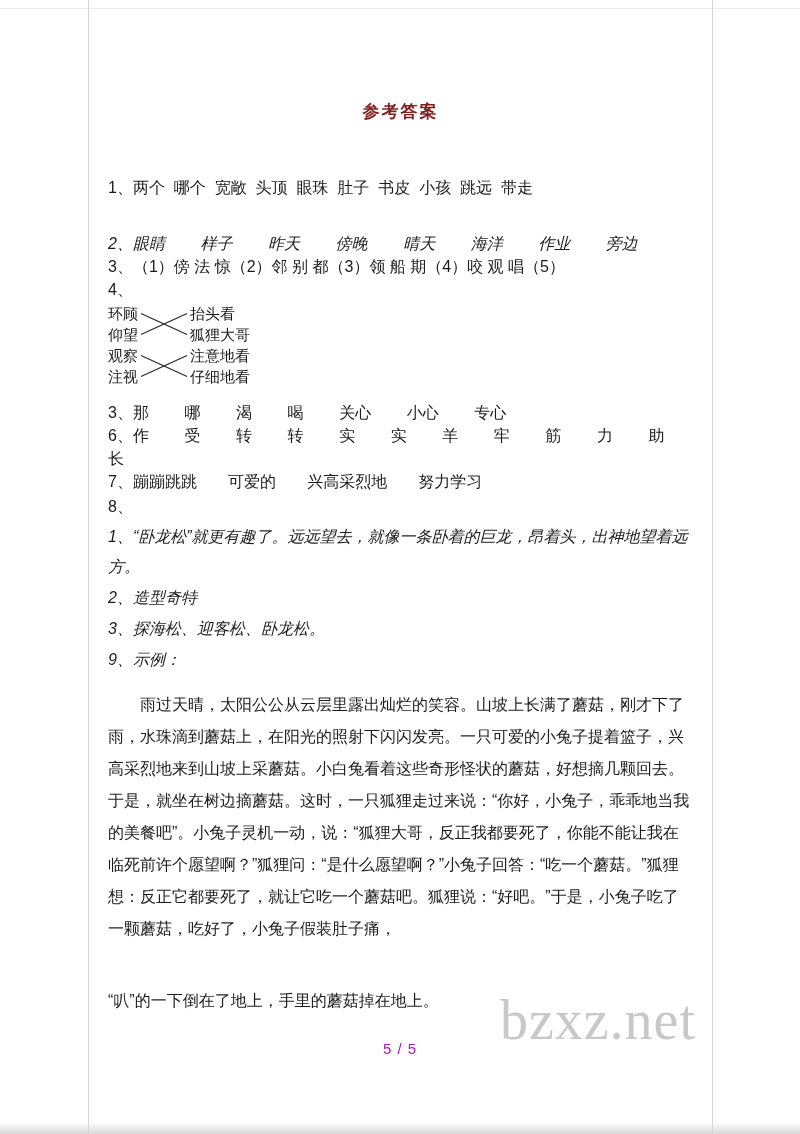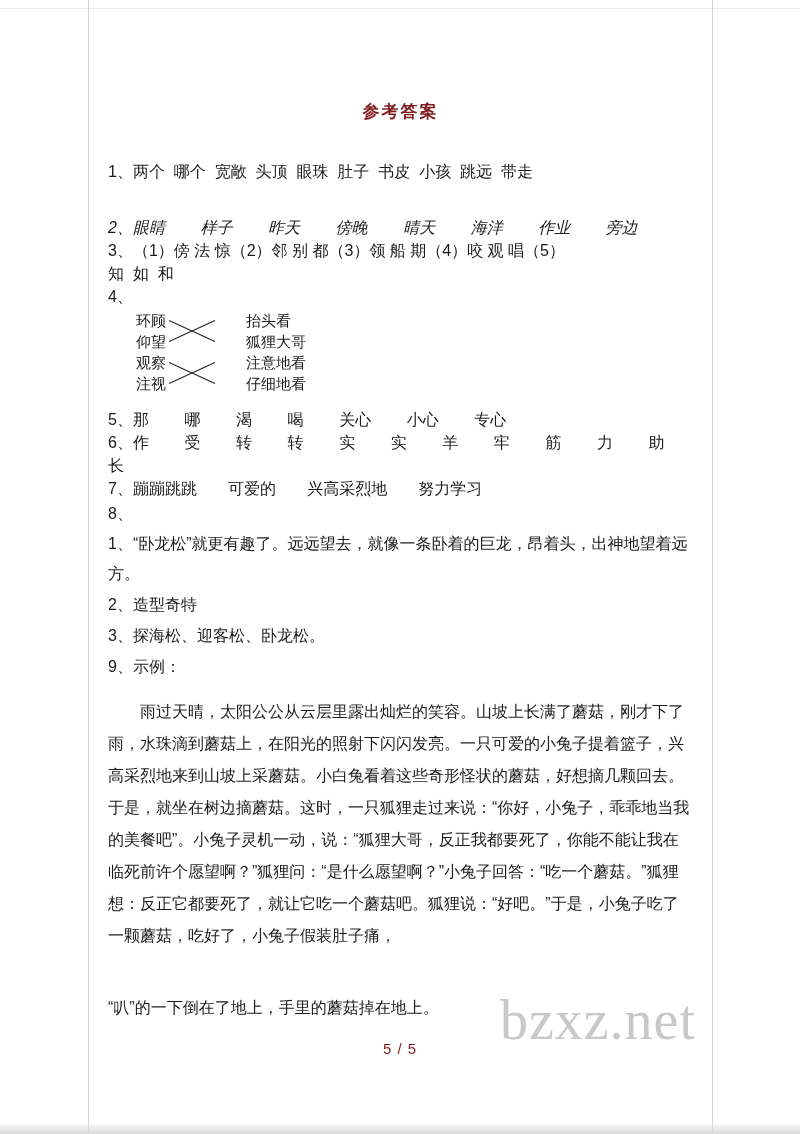--- a/index.html
+++ b/index.html
@@ -21,31 +21,31 @@
   .title {
     text-align: center;
     color: #e12f2f;
     font-size: 17px;
     font-weight: bold;
     letter-spacing: 2px;
     line-height: 24px;
   }
 
   .line { font-size: 16px; line-height: 23px; white-space: pre-wrap; }
-  .item1 { margin-top: 36px; }
+  .item1 { margin-top: 52px; }
   .item2 { margin-top: 33px; font-style: italic; }
 
   .matching { display: flex; align-items: flex-start; margin-top: 2px; height: 84px; }
   .mcol { display: flex; flex-direction: column; }
-  .mword { font-size: 15px; line-height: 21px; white-space: nowrap; margin-left: 28px; }
+  .mword { font-size: 15px; line-height: 21px; white-space: nowrap; }
   .mlines { display: block; margin: 0 2px; flex: 0 0 auto; }
 
   .item5 { margin-top: 14px; }
   .item8label { margin-top: 2px; }
-  .item8sub { font-size: 16px; line-height: 30px; white-space: pre-wrap; }
+  .item8sub { font-size: 16px; line-height: 30px; white-space: pre-wrap; font-style: italic; }
   .item8-1 { margin-top: 4px; }
   .wide31 { line-height: 31px; }
 
   .essay { font-size: 16px; white-space: pre-wrap; margin-top: 41px; }
   .essay-1 { margin-top: 14px; line-height: 32px; }
   .essay-2 { line-height: 30px; }
   .essay-3 { line-height: 30px; margin-left: -20px; width: 622px; }
 
   .watermark {
     position: absolute;
@@ -57,41 +57,40 @@
     letter-spacing: 1px;
     color: #c8c8c8;
   }
   .footer {
     position: absolute;
     top: 1040px;
     left: 0;
     width: 800px;
     text-align: center;
     font-size: 15px;
-    color: #7f1d1d;
+    color: #a21caf;
     letter-spacing: 1px;
   }
 </style>
 </head>
 <body>
 
 <div class="page">
   <div class="top-line"></div>
   <div class="border-left"></div>
   <div class="border-right"></div>
   <div class="bottom-shade"></div>
 
   <div class="watermark">bzxz.net</div>
 
   <h1 class="title" style="color: #7f1d1d;">参考答案</h1>
 
   <p class="line item1">1、两个  哪个  宽敞  头顶  眼珠  肚子  书皮  小孩  跳远  带走</p>
   <p class="line item2">2、眼睛        样子        昨天        傍晚        晴天        海洋        作业        旁边</p>
   <p class="line">3、（1）傍 法 惊（2）邻 别 都（3）领 船 期（4）咬 观 唱（5）</p>
-  <p class="line">知  如  和</p>
   <p class="line">4、</p>
 
   <div class="matching">
     <div class="mcol">
       <div class="mword">环顾</div>
       <div class="mword">仰望</div>
       <div class="mword">观察</div>
       <div class="mword">注视</div>
     </div>
     <svg class="mlines" width="48" height="84" viewBox="0 0 48 84" xmlns="http://www.w3.org/2000/svg">
@@ -101,21 +100,21 @@
         <line x1="1" y1="73.5" x2="47" y2="52.5" stroke="#2a2a2a" stroke-width="1.3"></line>
       </svg>
     <div class="mcol">
       <div class="mword">抬头看</div>
       <div class="mword">狐狸大哥</div>
       <div class="mword">注意地看</div>
       <div class="mword">仔细地看</div>
     </div>
   </div>
 
-  <p class="line item5">5、那        哪        渴        喝        关心        小心        专心</p>
+  <p class="line item5">3、那        哪        渴        喝        关心        小心        专心</p>
   <p class="line">6、作        受        转        转        实        实        羊        牢        筋        力        助</p>
   <p class="line">长</p>
   <p class="line">7、蹦蹦跳跳       可爱的       兴高采烈地       努力学习</p>
   <p class="line item8label">8、</p>
 
   <p class="item8sub item8-1">1、“卧龙松”就更有趣了。远远望去，就像一条卧着的巨龙，昂着头，出神地望着远方。</p>
   <p class="item8sub wide31">2、造型奇特</p>
   <p class="item8sub wide31">3、探海松、迎客松、卧龙松。</p>
   <p class="item8sub wide31">9、示例：</p>
 

